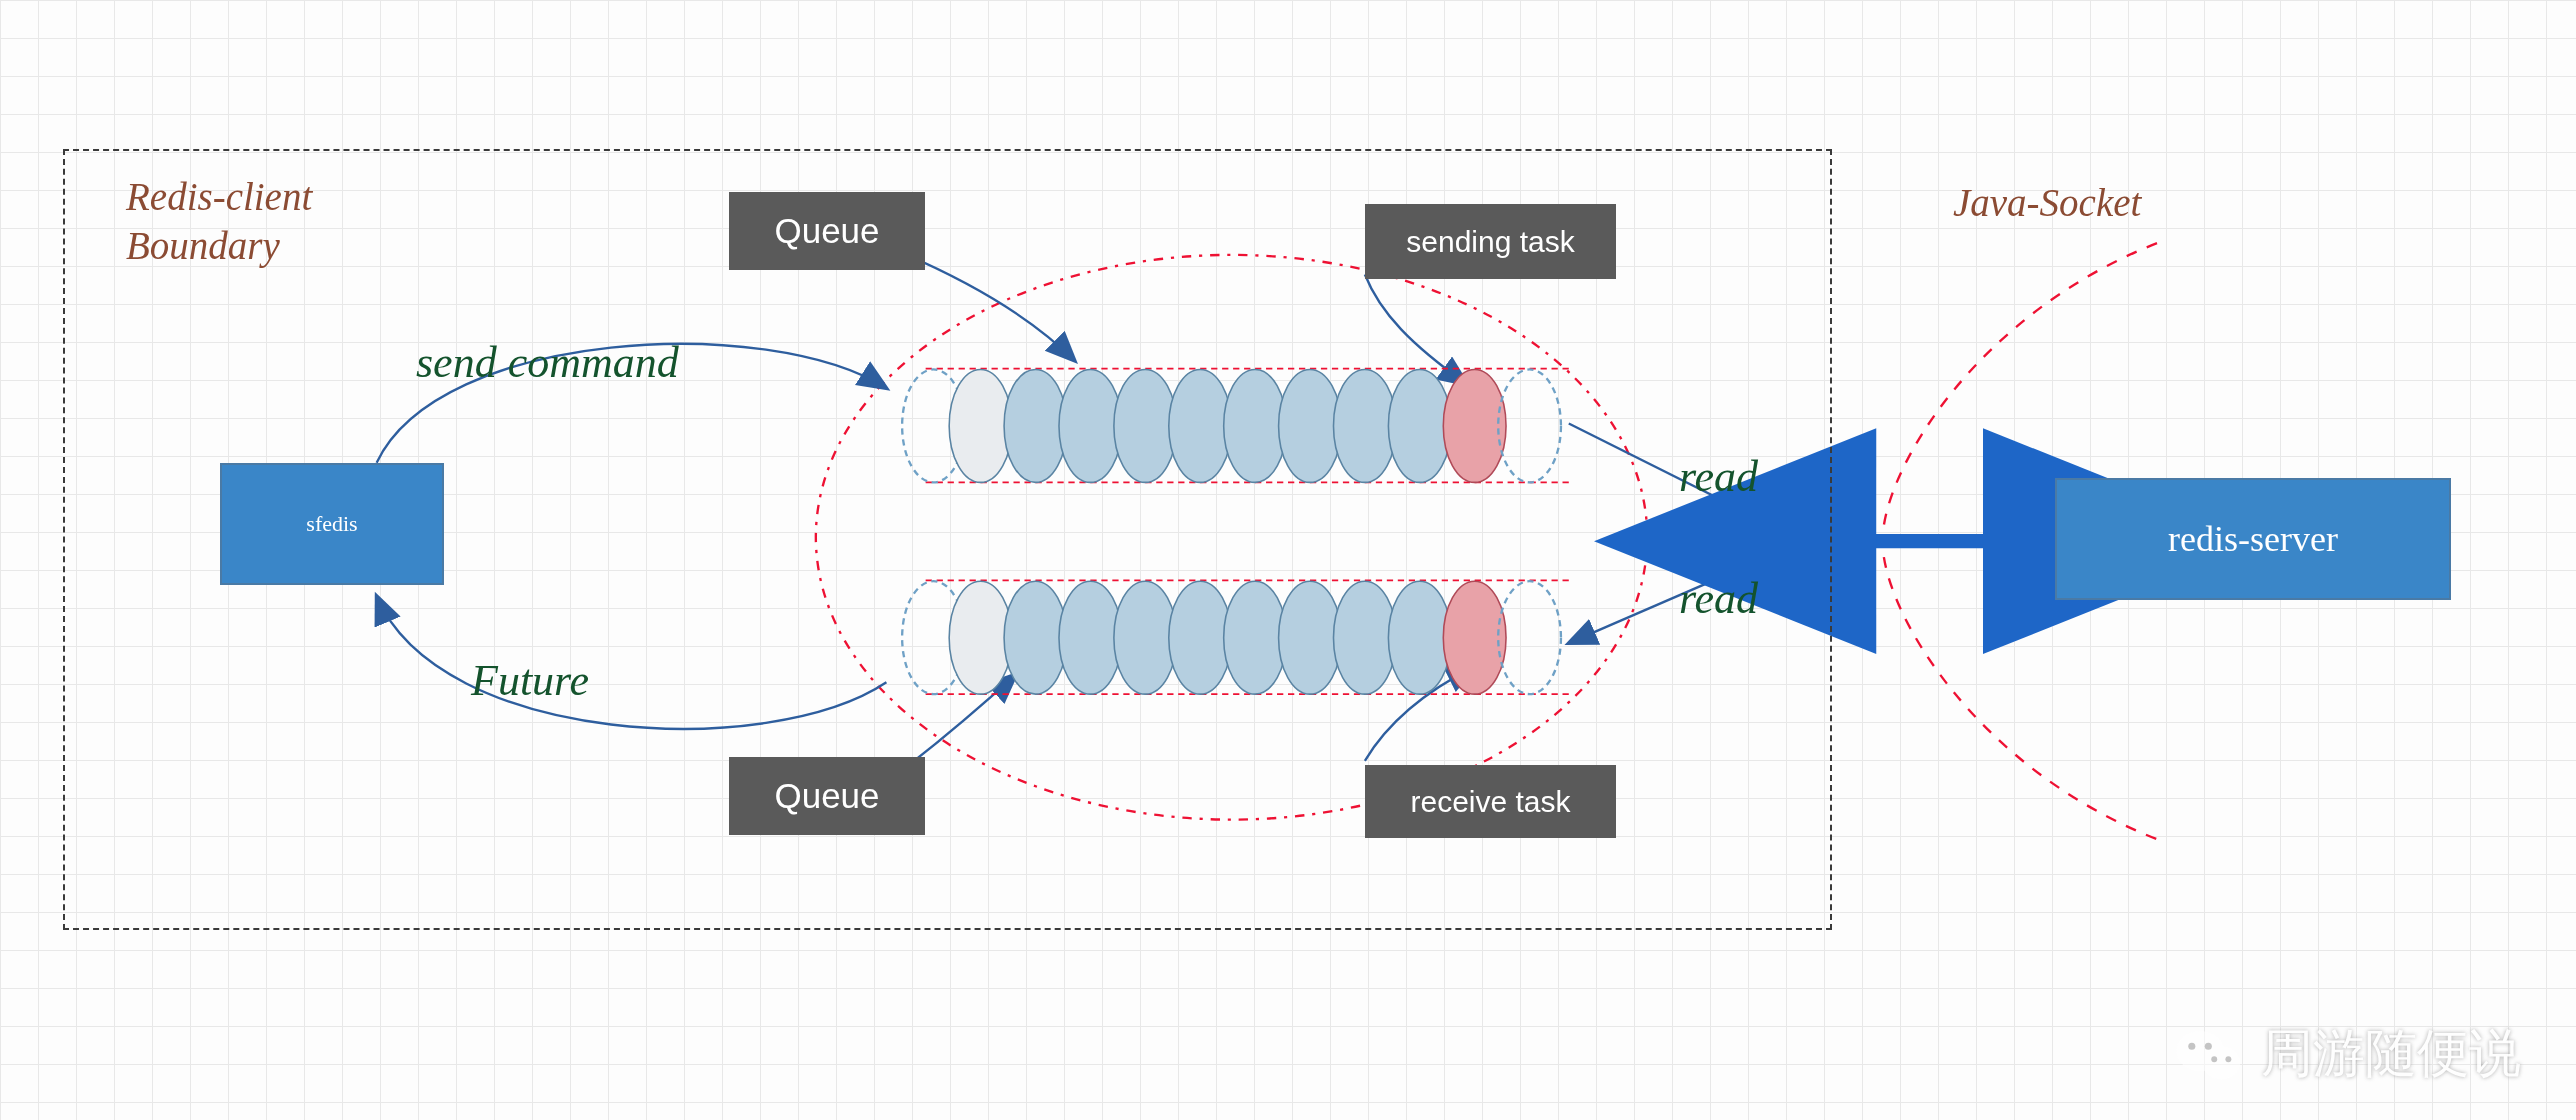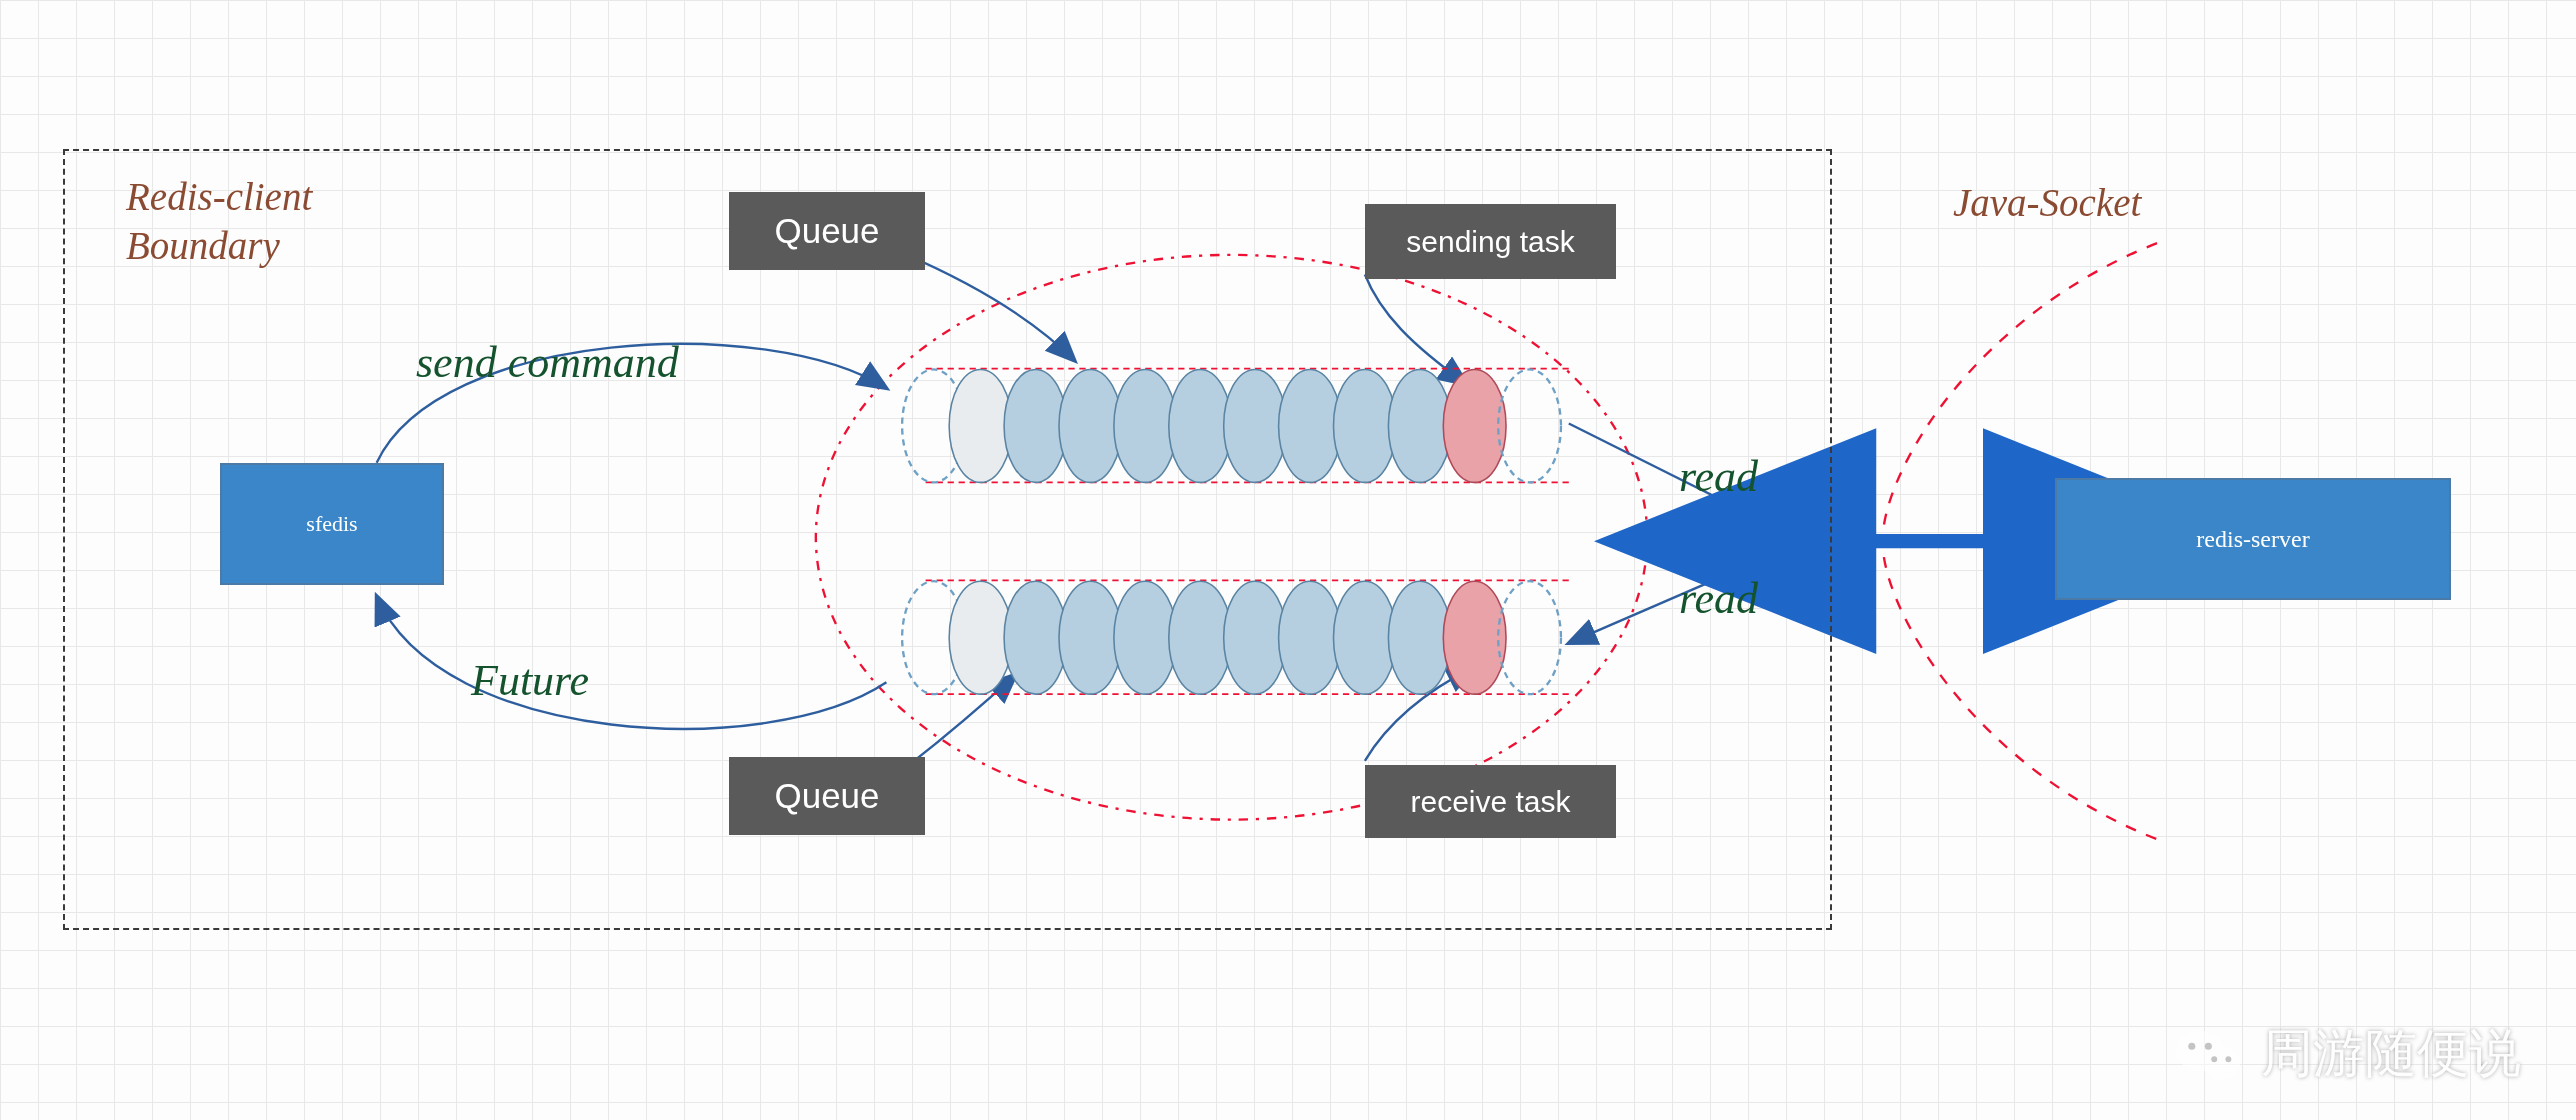--- a/index.html
+++ b/index.html
@@ -13,21 +13,21 @@
   .boundary{
     position:absolute;left:63px;top:149px;width:1765px;height:777px;
     border:2.4px dashed #3a3a3a;
     border-style:dashed;
     pointer-events:none;
   }
   .boundary-lbl{position:absolute;left:102px;top:173px;font-size:39px;color:#8b4b33;font-style:italic;line-height:1.25;margin-left:24px;}
   .java-socket-lbl{position:absolute;left:1953px;top:180px;font-size:39px;color:#8b4b33;font-style:italic;}
   .box{position:absolute;display:flex;align-items:center;justify-content:center;color:#fff;font-family:"Segoe UI",Arial,sans-serif;font-size:22px;}
   .sfedis{left:220px;top:463px;width:220px;height:118px;background:#3a86c8;border:2.4px solid #4a7aa5;font-family:"Comic Sans MS",cursive;}
-  .redis-server{left:2055px;top:478px;width:392px;height:118px;background:#3a86c8;border:2.4px solid #4a7aa5;font-family:"Comic Sans MS",cursive;font-size:24px;}
+  .redis-server{left:2055px;top:478px;width:392px;height:118px;background:#3a86c8;border:2.4px solid #4a7aa5;font-family:"Comic Sans MS",cursive;font-size:36px;}
   .q-label{background:#5a5a5a;font-size:35px;padding:0;margin-left:47px;}
   .q-top{left:682px;top:192px;width:196px;height:78px;}
   .q-bot{left:682px;top:757px;width:196px;height:78px;}
   .sending{left:1318px;top:204px;width:251px;height:75px;font-size:30px;}
   .receive{left:1318px;top:765px;width:251px;height:73px;font-size:30px;}
   .flow-lbl{position:absolute;font-size:44px;color:#14532d;font-style:italic;}
   .send-cmd{left:416px;top:337px;}
   .future{left:471px;top:655px;}
   .write{left:1679px;top:451px;}
   .read{left:1679px;top:573px;}

